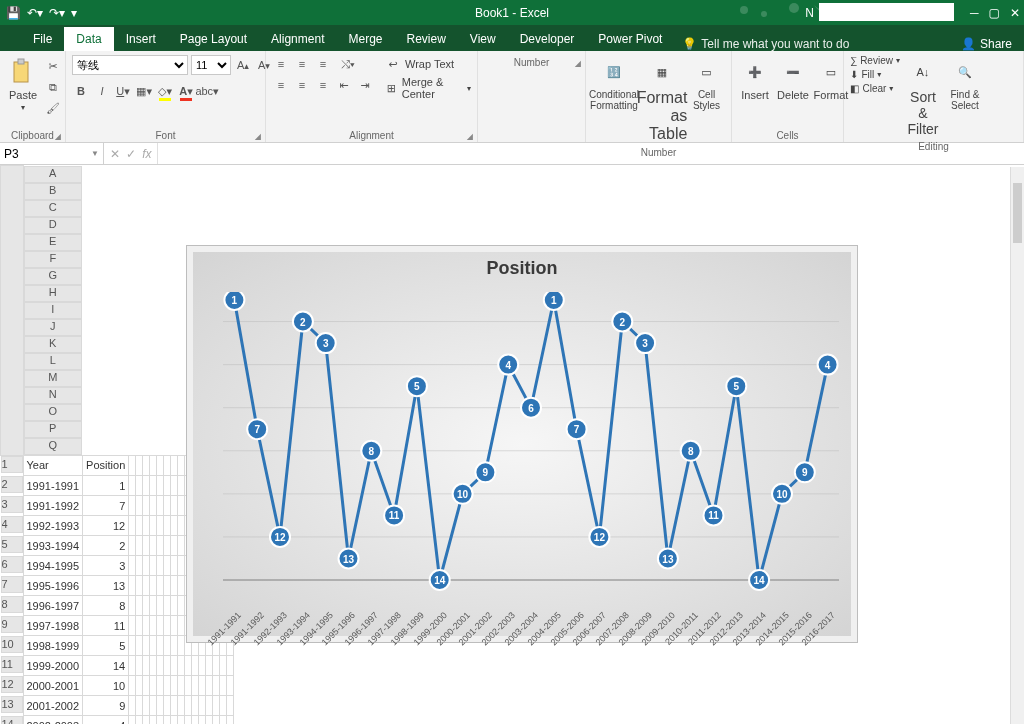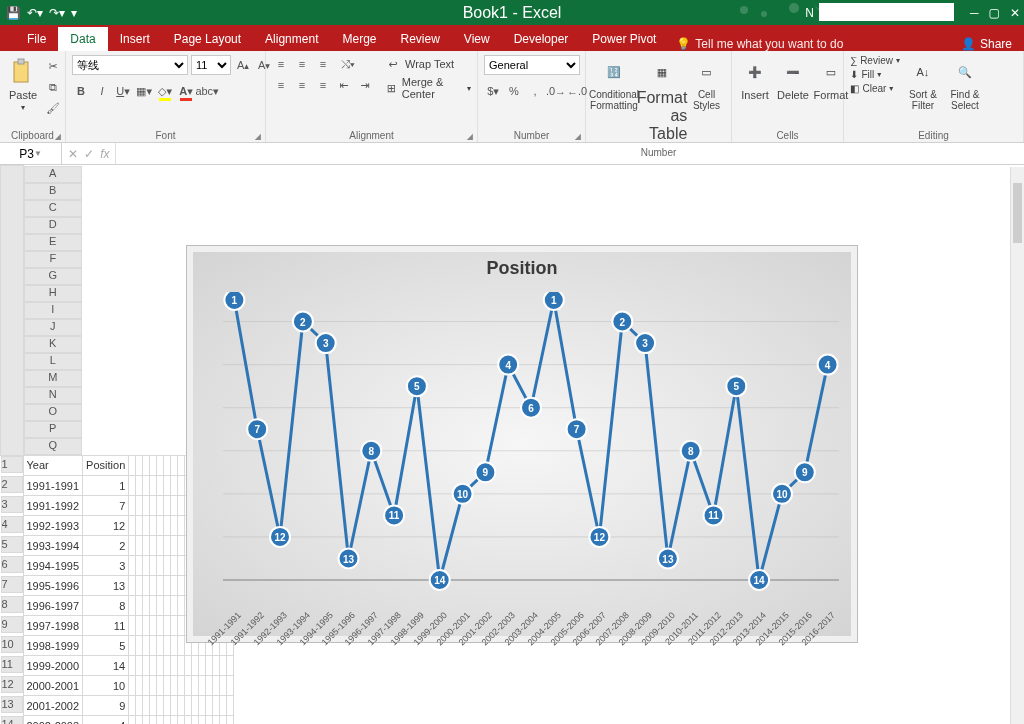--- a/index.html
+++ b/index.html
@@ -2,49 +2,49 @@
 <html><head>
 <meta charset="utf-8">
 <style>
 * { box-sizing: border-box; margin: 0; padding: 0; font-family: "Segoe UI", Arial, sans-serif; }
 body { background: #fff; width: 1024px; height: 724px; overflow: hidden; position: relative; }
 
 
 .titlebar { height: 25px; background: #0f7039; display: flex; align-items: center; position: relative; }
 .titlebar .qat { display: flex; gap: 6px; padding-left: 6px; align-items: center; }
 .titlebar .qat span { color: #fff; font-size: 12px; }
-.titlebar .center { position: absolute; left: 50%; transform: translateX(-50%); color: #fff; font-size: 16px; }
+.titlebar .center { position: absolute; left: 50%; transform: translateX(-50%); color: #fff; font-size: 12px; }
 .titlebar .deco { position: absolute; right: 120px; top: 0; width: 180px; height: 25px; opacity: .18; pointer-events:none; }
 .titlebar .deco svg { width:100%; height:100%; }
 .titlebar .userbox { position:absolute; right: 70px; top: 3px; width: 135px; height: 18px; background: #fff; }
 .titlebar .winbtns { position:absolute; right: 4px; display:flex; gap:10px; color:#fff; font-size:12px; align-items:center; }
 
 
-.tabs { height: 26px; background: #b91c1c; display:flex; align-items:flex-end; padding-left:15px; gap:0; color:#fff; font-size:12px; }
+.tabs { height: 26px; background: #14532d; display:flex; align-items:flex-end; padding-left:21px; gap:0; color:#fff; font-size:12px; }
 .tabs .tab { padding: 5px 12px; cursor:pointer; }
 .tabs .tab.active { background: #fff; color:#0f7039; }
 .tabs .tell { margin-left:8px; display:flex; align-items:center; gap:4px; opacity:.9; }
 .tabs .share { margin-left:auto; padding-right:12px; display:flex; align-items:center; gap:4px; }
 
 
 .ribbon { height: 92px; background:#f3f3f3; border-bottom:1px solid #d0d0d0; display:flex; font-size:11px; color:#444; }
 .group { border-right:1px solid #e0e0e0; padding:4px 6px 1px 6px; display:flex; flex-direction:column; justify-content:space-between; }
 .group .gbody { display:flex; gap:4px; align-items:flex-start; flex:1; }
 .group .glabel { text-align:center; font-size:10px; color:#666; padding-top:2px; position:relative; }
 .group .glabel .launcher { position:absolute; right:-2px; bottom:0; font-size:8px; color:#888; }
 .bigbtn { display:flex; flex-direction:column; align-items:center; width:44px; gap:2px; padding:2px; }
 .bigbtn .ico { width:30px; height:30px; display:flex; align-items:center; justify-content:center; }
 .smbtn { width:18px; height:18px; border:1px solid transparent; display:inline-flex; align-items:center; justify-content:center; font-size:11px; color:#555; }
 .row { display:flex; gap:3px; align-items:center; margin-bottom:3px; }
 select.fsel { font-size:11px; height:20px; border:1px solid #c8c8c8; background:#fff; }
 .col { display:flex; flex-direction:column; }
 
 
 .fxbar { height:22px; border-bottom:1px solid #d0d0d0; display:flex; align-items:stretch; background:#fff; font-size:12px; }
-.namebox { width:62px; border-right:1px solid #d0d0d0; display:flex; align-items:center; padding:0 4px; justify-content:center; }
+.namebox { width:104px; border-right:1px solid #d0d0d0; display:flex; align-items:center; padding:0 4px; justify-content:space-between; }
 .fxbtns { display:flex; align-items:center; border-right:1px solid #e0e0e0; padding:0 6px; gap:6px; color:#aaa; }
 .fxinput { flex:1; padding:0 6px; display:flex; align-items:center; }
 
 
 .gridwrap { position:relative; }
 .grid { border-collapse:collapse; table-layout:fixed; font-size:11px; color:#333; }
 .grid th, .grid td { border:1px solid #d9d9d9; height:17px; overflow:hidden; white-space:nowrap; }
 .grid th { background:#e6e6e6; font-weight:normal; color:#555; text-align:center; font-size:11px; }
 .grid th.corner { background:#e6e6e6; width:22px; }
 .grid th.col { width:58.5px; }
@@ -184,32 +184,20 @@
             <span class="smbtn">⊞</span>
             <span>Merge &amp; Center</span>
             <span style="font-size:8px">▾</span>
           </div>
       </div>
     </div>
     <div class="glabel"><span>Alignment</span><span class="launcher">◢</span></div>
   </div>
 
   <div class="group" style="width:108px">
-    <div class="gbody col">
-      <div class="row">
-          <select class="fsel" style="width:96px"><option>General</option></select>
-        </div>
-      <div class="row">
-        <span class="smbtn">$▾</span>
-        <span class="smbtn">%</span>
-        <span class="smbtn">,</span>
-        <span class="smbtn">.0→</span>
-        <span class="smbtn">←.0</span>
-      </div>
-    </div>
     <div class="glabel"><span>Number</span><span class="launcher">◢</span></div>
   </div>
 
   <div class="group" style="width:146px">
     <div class="gbody">
       <div class="bigbtn">
           <div class="ico">🔢</div>
           <span style="font-size:10px;text-align:center">Conditional Formatting</span>
         </div>
       <div class="bigbtn">
@@ -256,21 +244,21 @@
             <span style="font-size:8px">▾</span>
           </div>
         <div class="row">
             <span>◧</span>
             <span>Clear</span>
             <span style="font-size:8px">▾</span>
           </div>
       </div>
       <div class="bigbtn" style="width:38px">
           <div class="ico">A↓</div>
-          <span style="font-size:10px;text-align:center">Sort &amp; Filter</span>
+          <span style="font-size:14px;text-align:center">Sort &amp; Filter</span>
         </div>
       <div class="bigbtn" style="width:38px">
           <div class="ico">🔍</div>
           <span style="font-size:10px;text-align:center">Find &amp; Select</span>
         </div>
     </div>
     <div class="glabel"><span>Editing</span></div>
   </div>
 </div>
 

